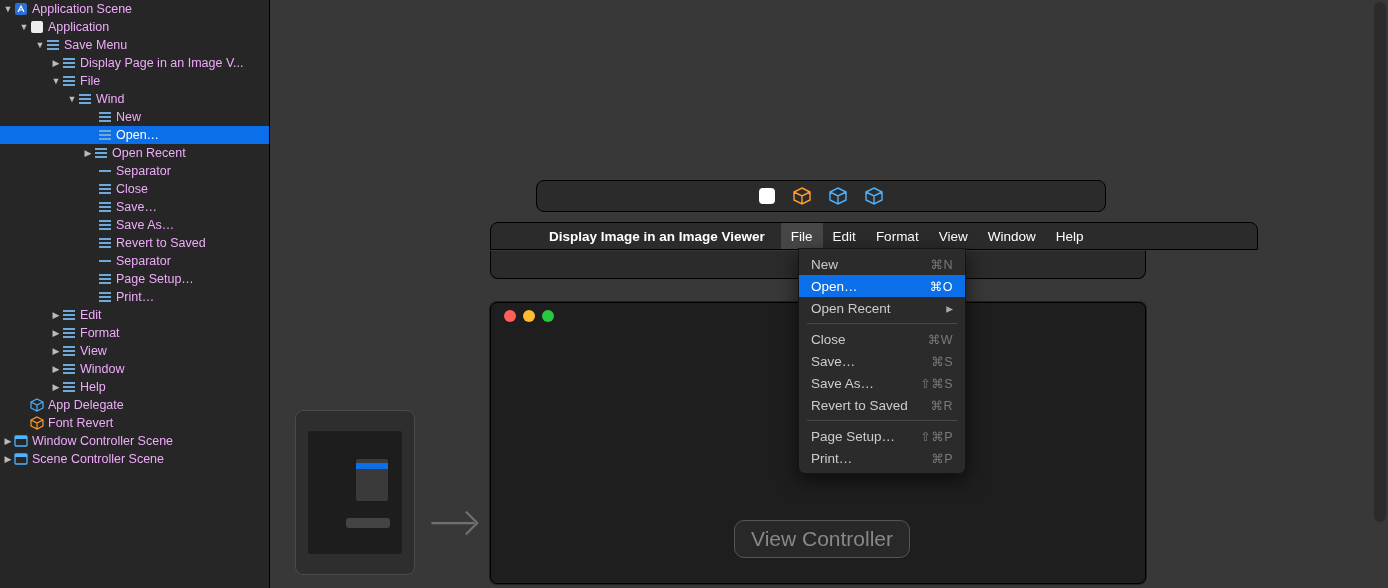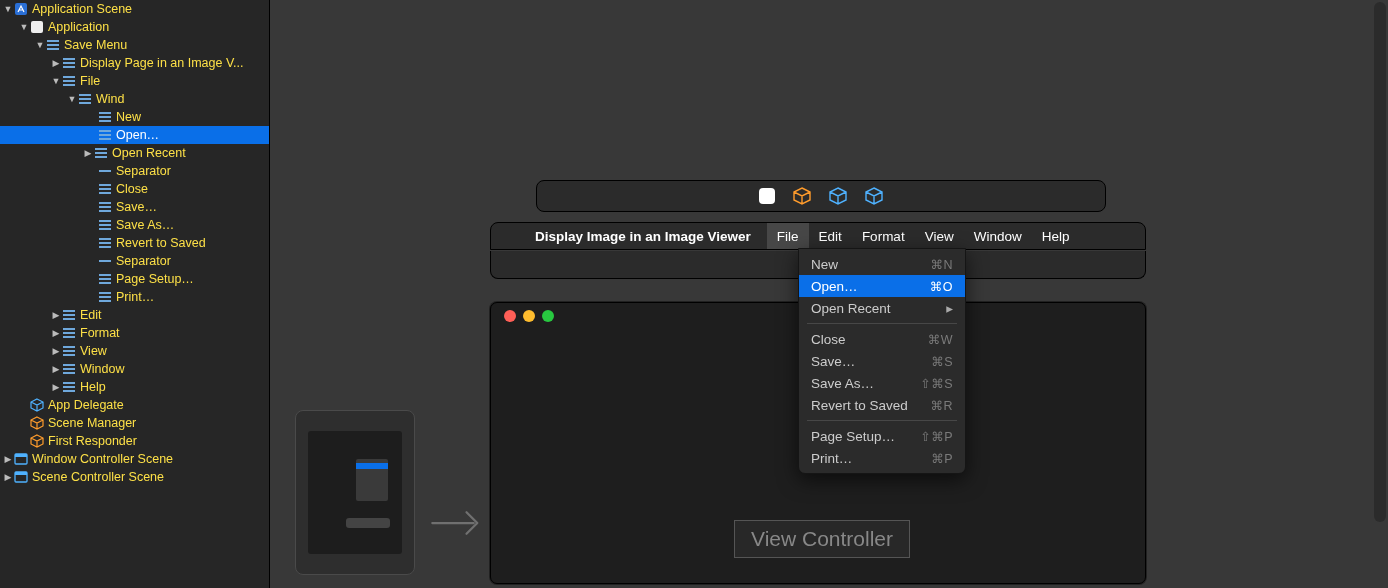--- a/index.html
+++ b/index.html
@@ -6,21 +6,21 @@
   body { background: #383838; color: #ddd; width: 1388px; height: 588px; overflow: hidden; position: relative; }
   .app { display: flex; height: 100%; }
   
   .sidebar { width: 270px; background: #262626; border-right: 1px solid #000; height: 100%; overflow-y: auto; font-size: 12.5px; user-select: none; }
   .row { display: flex; align-items: center; height: 18px; white-space: nowrap; overflow: hidden; text-overflow: ellipsis; }
   .row.selected { background: #0a6fe8; color: #fff; }
   .disc { width: 12px; display: inline-flex; justify-content: center; color: #bbb; font-size: 9px; }
   .disc.hidden { color: transparent; }
   .ic { width: 14px; height: 14px; display: inline-flex; align-items: center; justify-content: center; margin-right: 4px; }
   .ic svg { width: 14px; height: 14px; }
-  .lbl { color: #fde047; }
+  .lbl { color: #f0abfc; }
   .row.selected .lbl { color: #fff; }
   
   .d0 { padding-left: 2px; } .d1 { padding-left: 18px; } .d2 { padding-left: 34px; }
   .d3 { padding-left: 50px; } .d4 { padding-left: 66px; } .d5 { padding-left: 82px; }
   .d6 { padding-left: 98px; }
   
   .canvas { flex: 1; position: relative; background: #383838; }
   
   .thumb { position: absolute; left: 295px; top: 410px; width: 120px; height: 165px; border-radius: 8px; background: #2e2e2e; border: 1px solid #4a4a4a; overflow: hidden; }
   .thumb-inner { position: absolute; left: 12px; top: 20px; right: 12px; bottom: 20px; background: #1d1d1d; border-radius: 3px; }
@@ -29,25 +29,25 @@
   .thumb-lbl { position: absolute; left: 38px; bottom: 26px; width: 44px; height: 10px; background: #444; border-radius: 3px; }
   
   .arrow { position: absolute; left: 430px; top: 505px; color: #707070; }
   .arrow svg { width: 55px; height: 36px; }
   
   .sim { position: absolute; left: 490px; top: 302px; width: 656px; height: 282px; background: #1e1e1e; border: 1px solid #000; border-radius: 7px; box-shadow: 0 0 0 1px rgba(0,0,0,0.4); overflow: visible; }
   .traffic { position: absolute; left: 13px; top: 7px; display: flex; gap: 7px; }
   .tl { width: 12px; height: 12px; border-radius: 50%; }
   .tl.r { background: #ff5f57; } .tl.y { background: #febc2e; } .tl.g { background: #28c840; }
   
-  .vc-label { position: absolute; left: 734px; top: 520px; padding: 6px 16px; border: 1px solid #555; border-radius: 0; background: rgba(60,60,60,0.35); color: #888; font-size: 21px; font-weight: 400; }
+  .vc-label { position: absolute; left: 734px; top: 520px; padding: 6px 16px; border: 1px solid #555; border-radius: 10px; background: rgba(60,60,60,0.35); color: #888; font-size: 21px; font-weight: 400; }
   
   .menubar-wrap { position: absolute; left: 490px; top: 251px; width: 656px; }
   .windowtitle { height: 28px; background: #2b2b2b; border: 1px solid #000; border-top: none; border-radius: 0 0 8px 8px; display: flex; align-items: center; justify-content: center; font-size: 14.5px; font-weight: 600; color: #fff; }
-  .menubar { position: absolute; left: 490px; top: 222px; width: 656px; height: 28px; background: #2b2b2b; border: 1px solid #000; border-radius: 8px 8px 0 0; display: flex; align-items: center; padding-left: 34px; font-size: 13.5px; }
+  .menubar { position: absolute; left: 490px; top: 222px; width: 768px; height: 28px; background: #2b2b2b; border: 1px solid #000; border-radius: 8px 8px 0 0; display: flex; align-items: center; padding-left: 48px; font-size: 13.5px; }
   .menubar .m { padding: 0 10px; height: 100%; display: flex; align-items: center; color: #fff; cursor: default; }
   .menubar .m.active { background: #474747; }
   .app-title { font-weight: 700; margin-right: 6px; }
   
   .icotool { position: absolute; left: 536px; top: 180px; width: 570px; height: 32px; background: #2b2b2b; border: 1px solid #000; border-radius: 8px; display: flex; align-items: center; justify-content: center; gap: 18px; }
   .icotool .sq { width: 16px; height: 16px; border-radius: 4px; }
   .icotool .white { background: #fff; }
   .box3d { width: 18px; height: 18px; }
   
   .dropdown { position: absolute; left: 798px; top: 248px; width: 168px; background: #2b2b2b; border: 1px solid #151515; border-radius: 0 0 7px 7px; box-shadow: 0 6px 20px rgba(0,0,0,0.6); padding: 4px 0; font-size: 13.5px; z-index: 100; }
@@ -313,30 +313,21 @@
         </span>
       <span class="lbl">App Delegate</span>
     </div>
     <div class="row d1">
       <span class="disc hidden">▶</span>
       <span class="ic">
           <svg viewBox="0 0 14 14" fill="none" stroke="#ff9c2c" stroke-width="1.2">
             <path d="M7 1 L13 4 L13 10 L7 13 L1 10 L1 4 Z M1 4 L7 7 L13 4 M7 7 V13"></path>
           </svg>
         </span>
-      <span class="lbl">Scene Manager</span>
-    </div>
-    <div class="row d1">
-      <span class="disc hidden">▶</span>
-      <span class="ic">
-          <svg viewBox="0 0 14 14" fill="none" stroke="#ff9c2c" stroke-width="1.2">
-            <path d="M7 1 L13 4 L13 10 L7 13 L1 10 L1 4 Z M1 4 L7 7 L13 4 M7 7 V13"></path>
-          </svg>
-        </span>
-      <span class="lbl">First Responder</span>
+      <span class="lbl">Font Revert</span>
     </div>
 
     <div class="row d0">
       <span class="disc">▶</span>
       <span class="ic">
           <svg viewBox="0 0 14 14">
             <rect x="1" y="2" width="12" height="10" rx="1" fill="none" stroke="#4fb2ff" stroke-width="1.3"></rect>
             <rect x="1" y="2" width="12" height="3" fill="#4fb2ff"></rect>
           </svg>
         </span>

